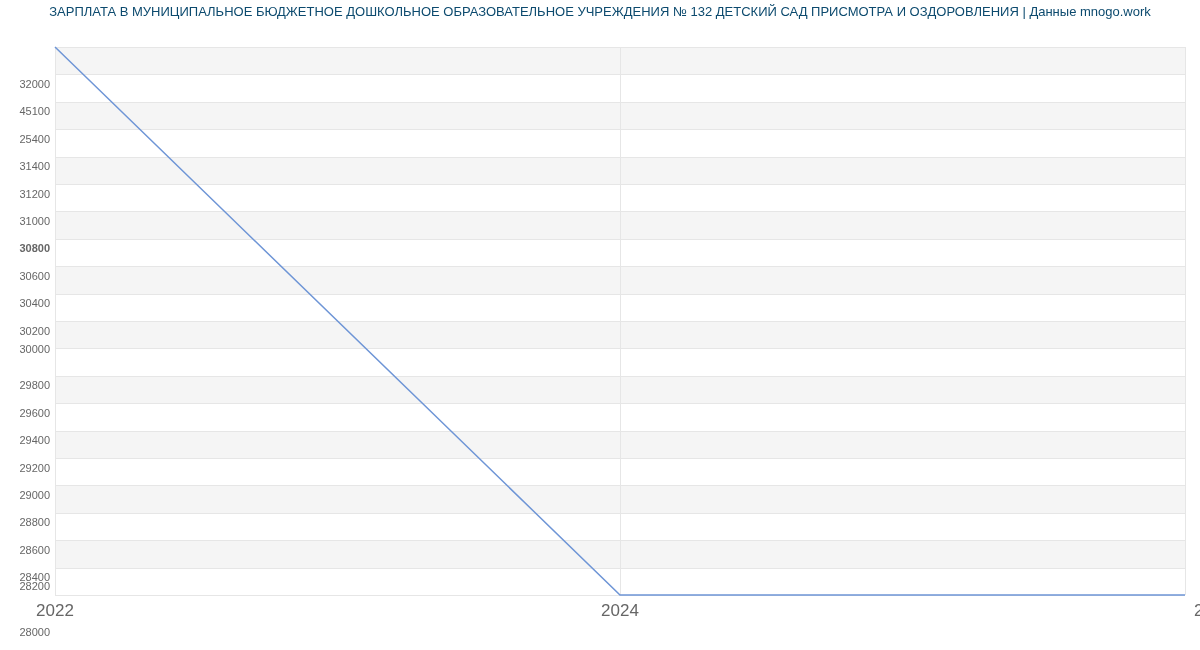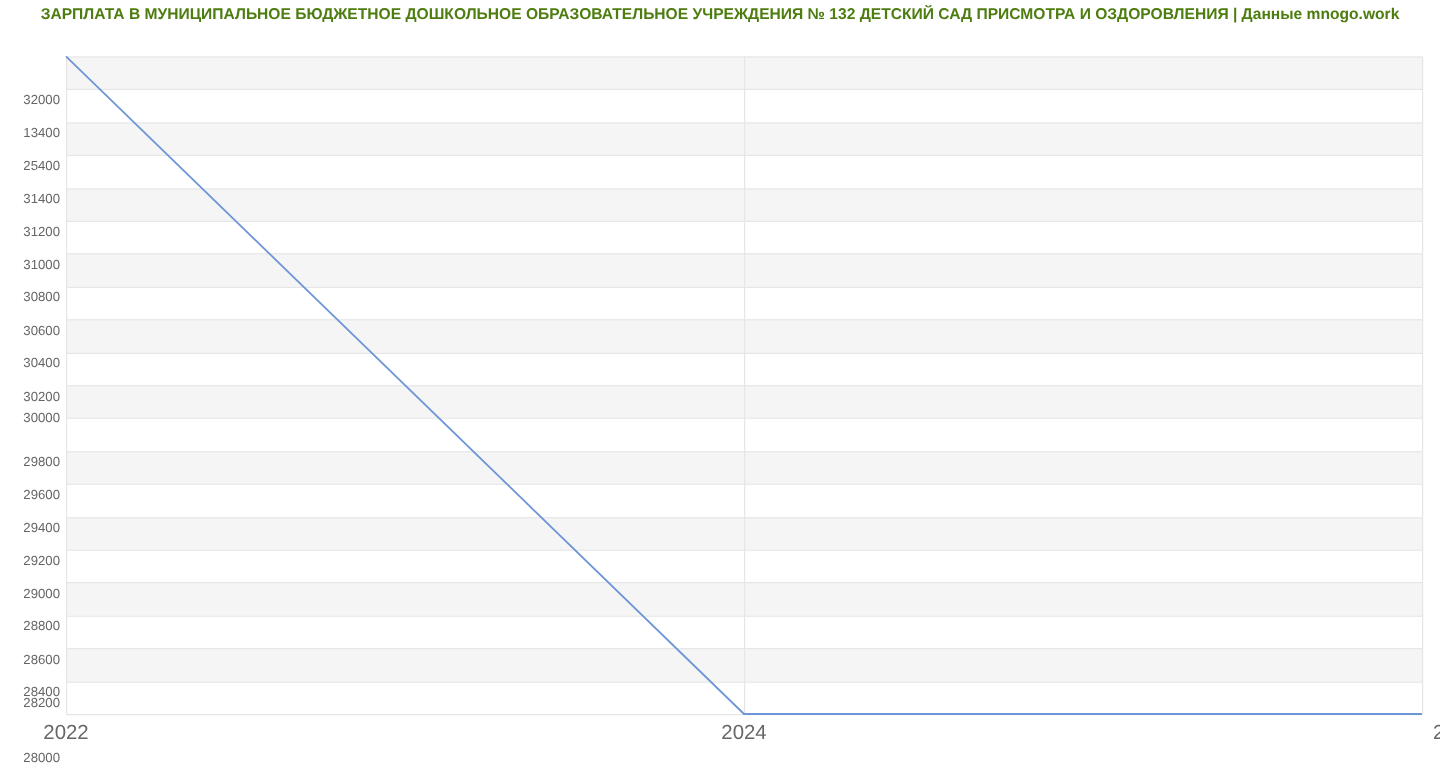--- a/index.html
+++ b/index.html
@@ -6,25 +6,25 @@
     body {
       font-family: Arial, Helvetica, sans-serif;
       background: #ffffff;
       width: 1200px;
       height: 650px;
       position: relative;
       overflow: hidden;
     }
     .chart-title {
       font-size: 13px;
-      color: #4d7c0f;
+      color: #0c4a6e;
       text-align: center;
       padding: 4px 0 2px 0;
       white-space: nowrap;
-      font-weight: bold;
+      font-weight: normal;
     }
     .chart-container {
       position: relative;
       width: 1200px;
       height: 600px;
     }
     .plot-area {
       position: absolute;
       left: 55px;
       top: 26px;
@@ -130,23 +130,23 @@
     <div class="y-tick-label" style="top: 464.4px;">28800</div>
     <div class="y-tick-label" style="top: 437px;">29000</div>
     <div class="y-tick-label" style="top: 409.6px;">29200</div>
     <div class="y-tick-label" style="top: 382.2px;">29400</div>
     <div class="y-tick-label" style="top: 354.8px;">29600</div>
     <div class="y-tick-label" style="top: 327.4px;">29800</div>
     <div class="y-tick-label" style="top: 291px;">30000</div>
     <div class="y-tick-label" style="top: 272.6px;">30200</div>
     <div class="y-tick-label" style="top: 245.2px;">30400</div>
     <div class="y-tick-label" style="top: 217.8px;">30600</div>
-    <div class="y-tick-label" style="top: 190.4px;">30800</div>
+    <div class="y-tick-label" style="top: 190.4px; font-weight: bold;">30800</div>
     <div class="y-tick-label" style="top: 163px; text-align: right;">31000</div>
     <div class="y-tick-label" style="top: 135.6px;">31200</div>
     <div class="y-tick-label" style="top: 108.2px;">31400</div>
     <div class="y-tick-label" style="top: 80.8px;">25400</div>
-    <div class="y-tick-label" style="top: 53.4px;">13400</div>
+    <div class="y-tick-label" style="top: 53.4px;">45100</div>
     <div class="y-tick-label" style="top: 26px;">32000</div>
     <div class="x-tick-label" style="left: 55px;">2022</div>
     <div class="x-tick-label" style="left: 620px;">2024</div>
     <div class="x-tick-label" style="left: 1185px; margin-left: 28px;">2024</div>
   </div>
 
 </body></html>

